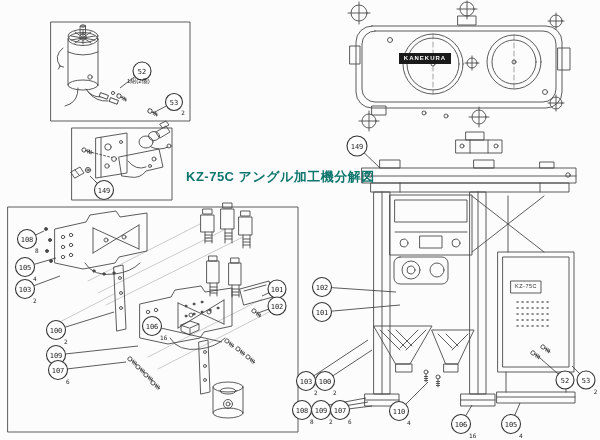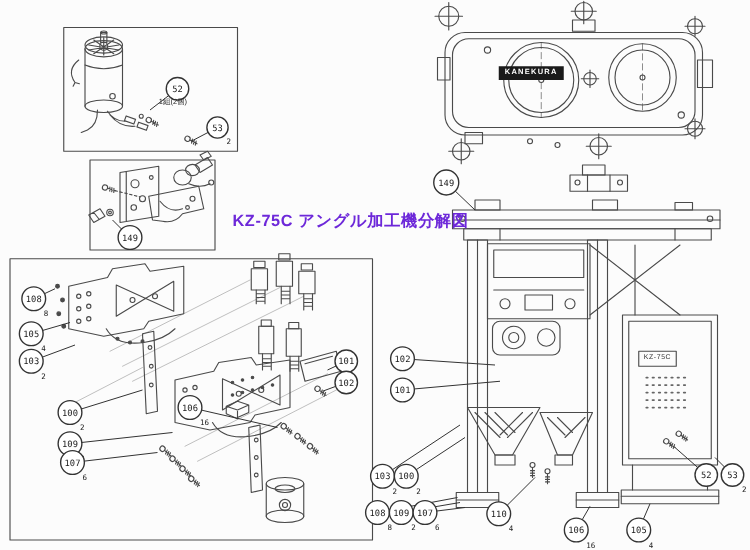--- a/index.html
+++ b/index.html
@@ -1,20 +1,20 @@
 <!DOCTYPE html>
 <html><head>
 <meta charset="utf-8">
 <style>
   html,body{margin:0;padding:0;}
   body{font-family:"Liberation Sans",sans-serif;}
   .page{position:relative;width:600px;height:440px;background:#fcfcfc;overflow:hidden;}
   .page svg{position:absolute;left:0;top:0;}
   .lbl{position:absolute;color:#111;white-space:nowrap;pointer-events:none;}
-  .title{left:186px;top:168px;font-size:13px;font-weight:bold;letter-spacing:0.5px;color:#6d28d9;}
+  .title{left:186px;top:168px;font-size:13px;font-weight:bold;letter-spacing:0.5px;color:#0f766e;}
   .qnote{left:127px;top:77px;font-size:6px;color:#222;}
   .brand{left:399px;top:55px;width:52px;text-align:center;font-size:6px;font-weight:bold;color:#fff;letter-spacing:1px;}
   .model{left:511px;top:283px;width:30px;text-align:center;font-size:5.5px;color:#333;letter-spacing:0.5px;}
 </style>
 </head>
 <body>
 
 <div class="page">
 
   <svg width="600" height="440" viewBox="0 0 600 440">

